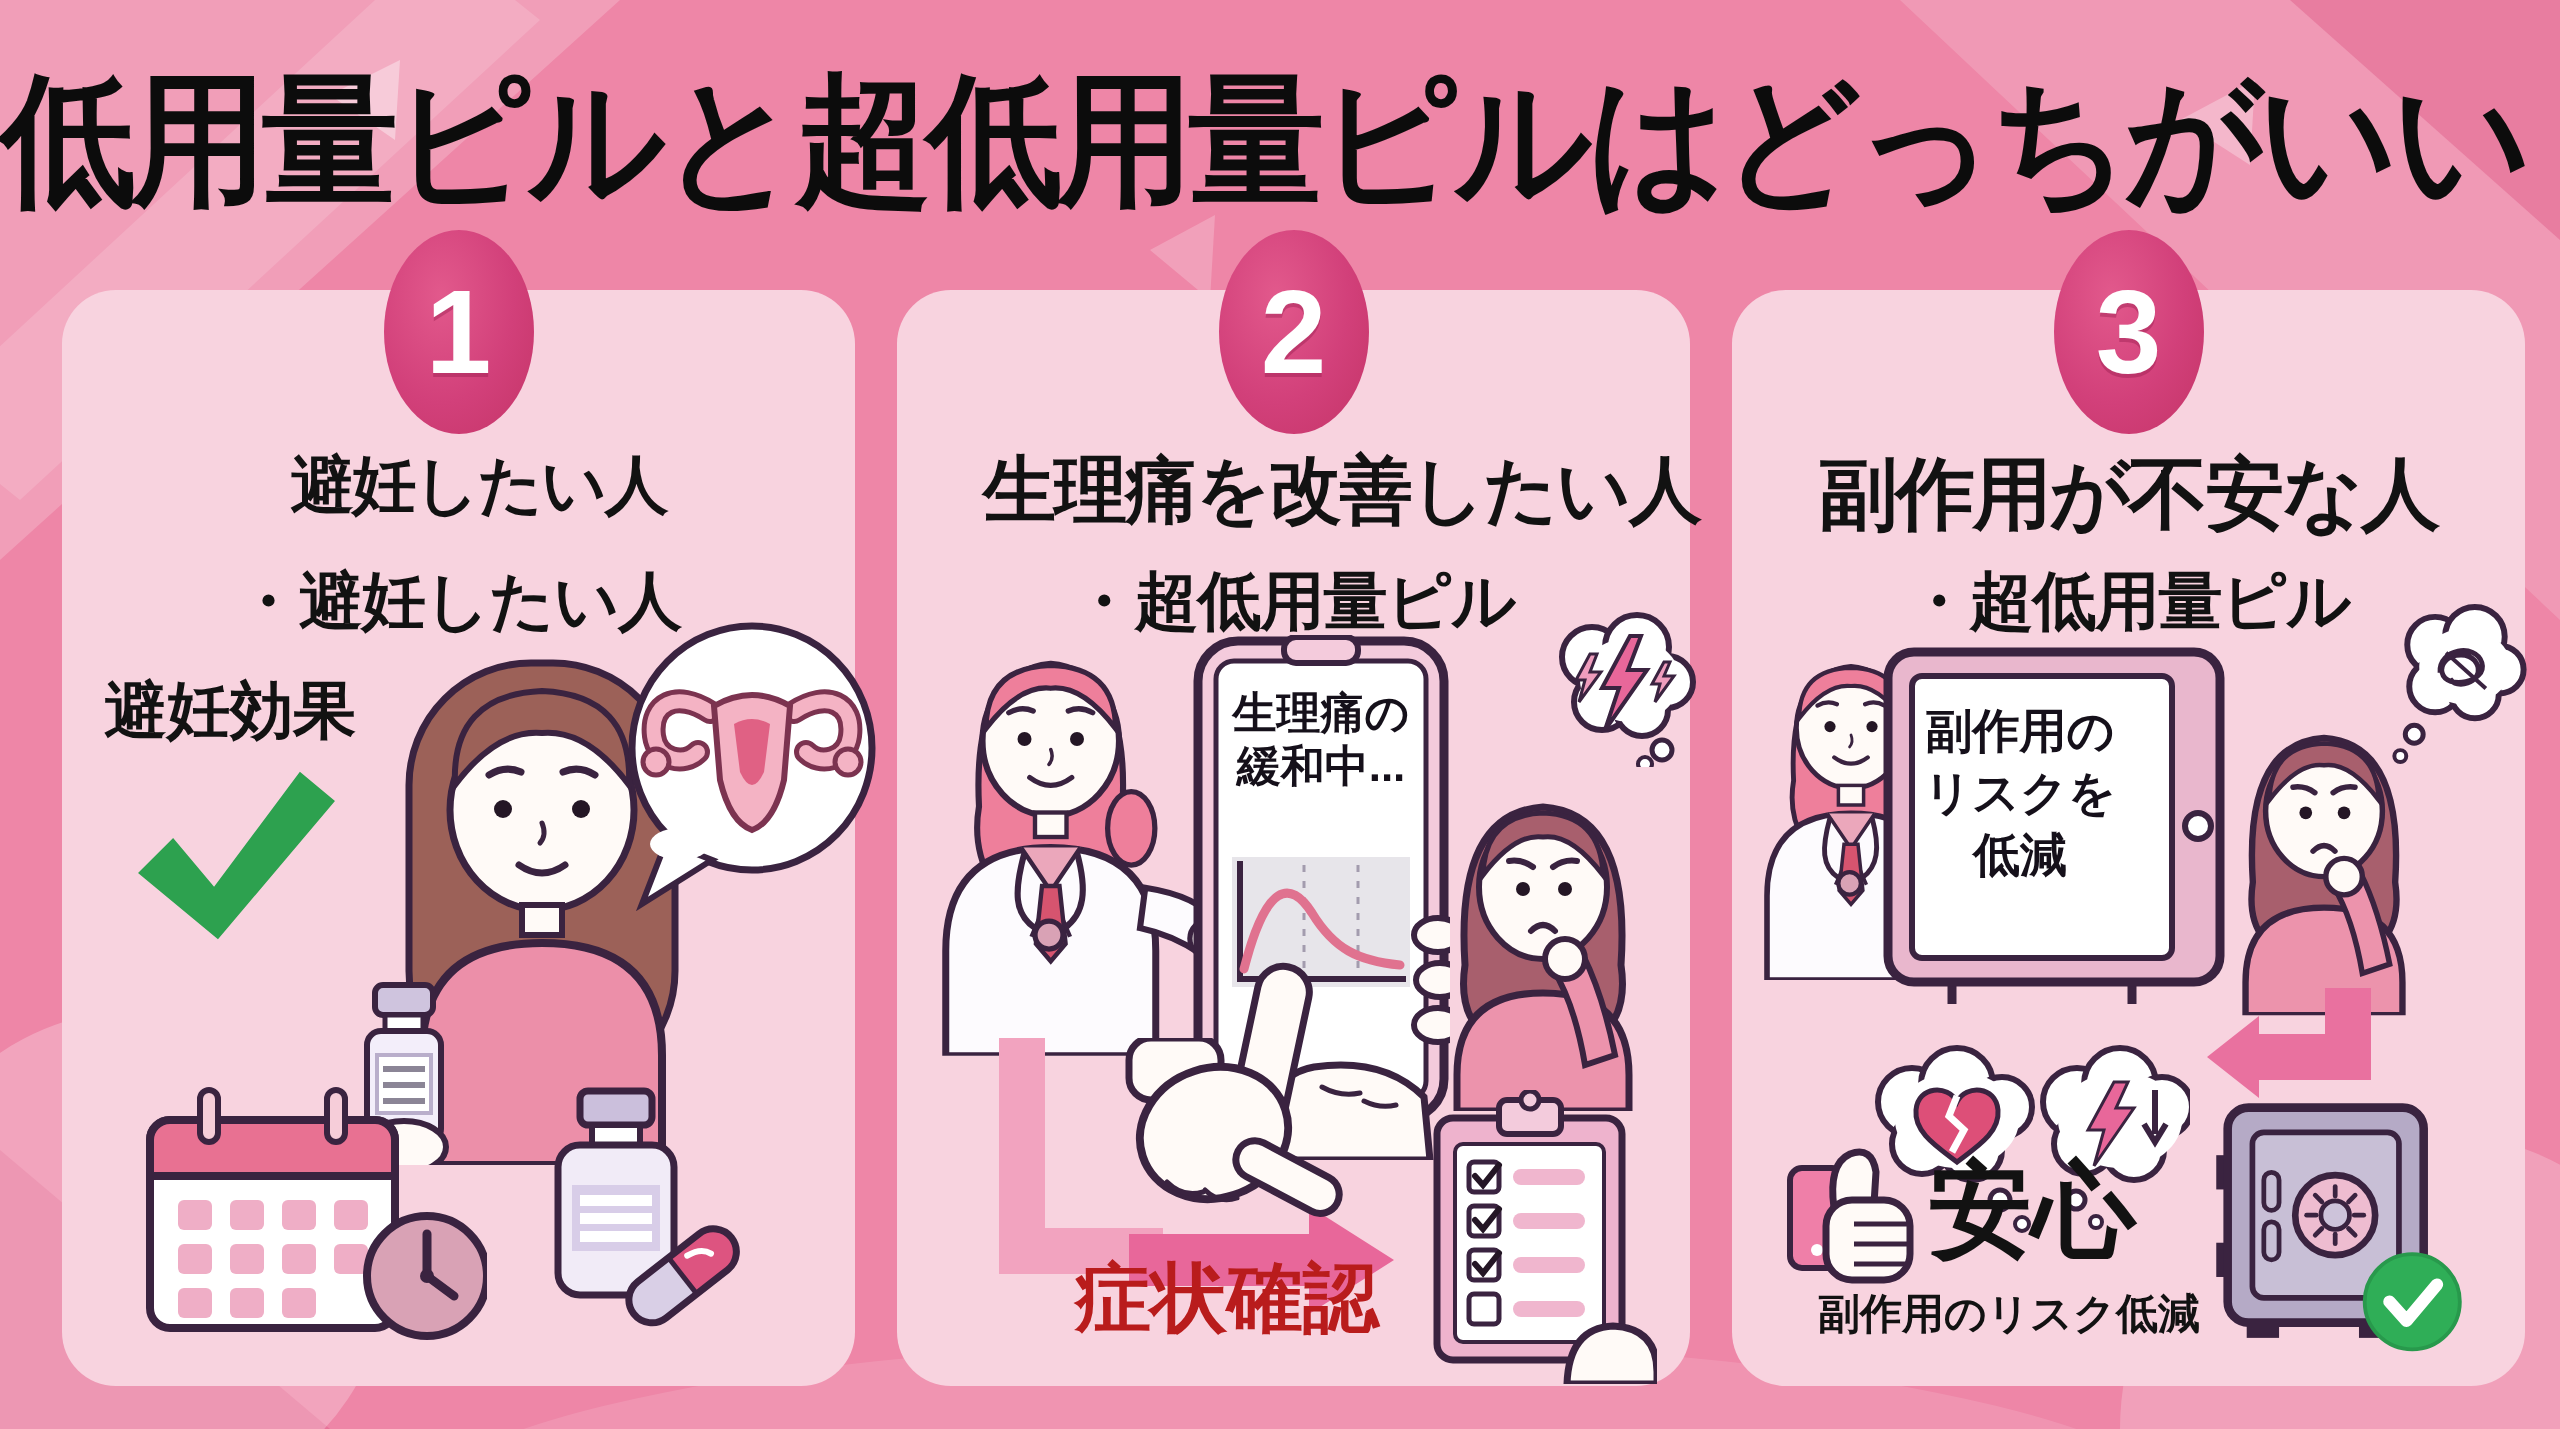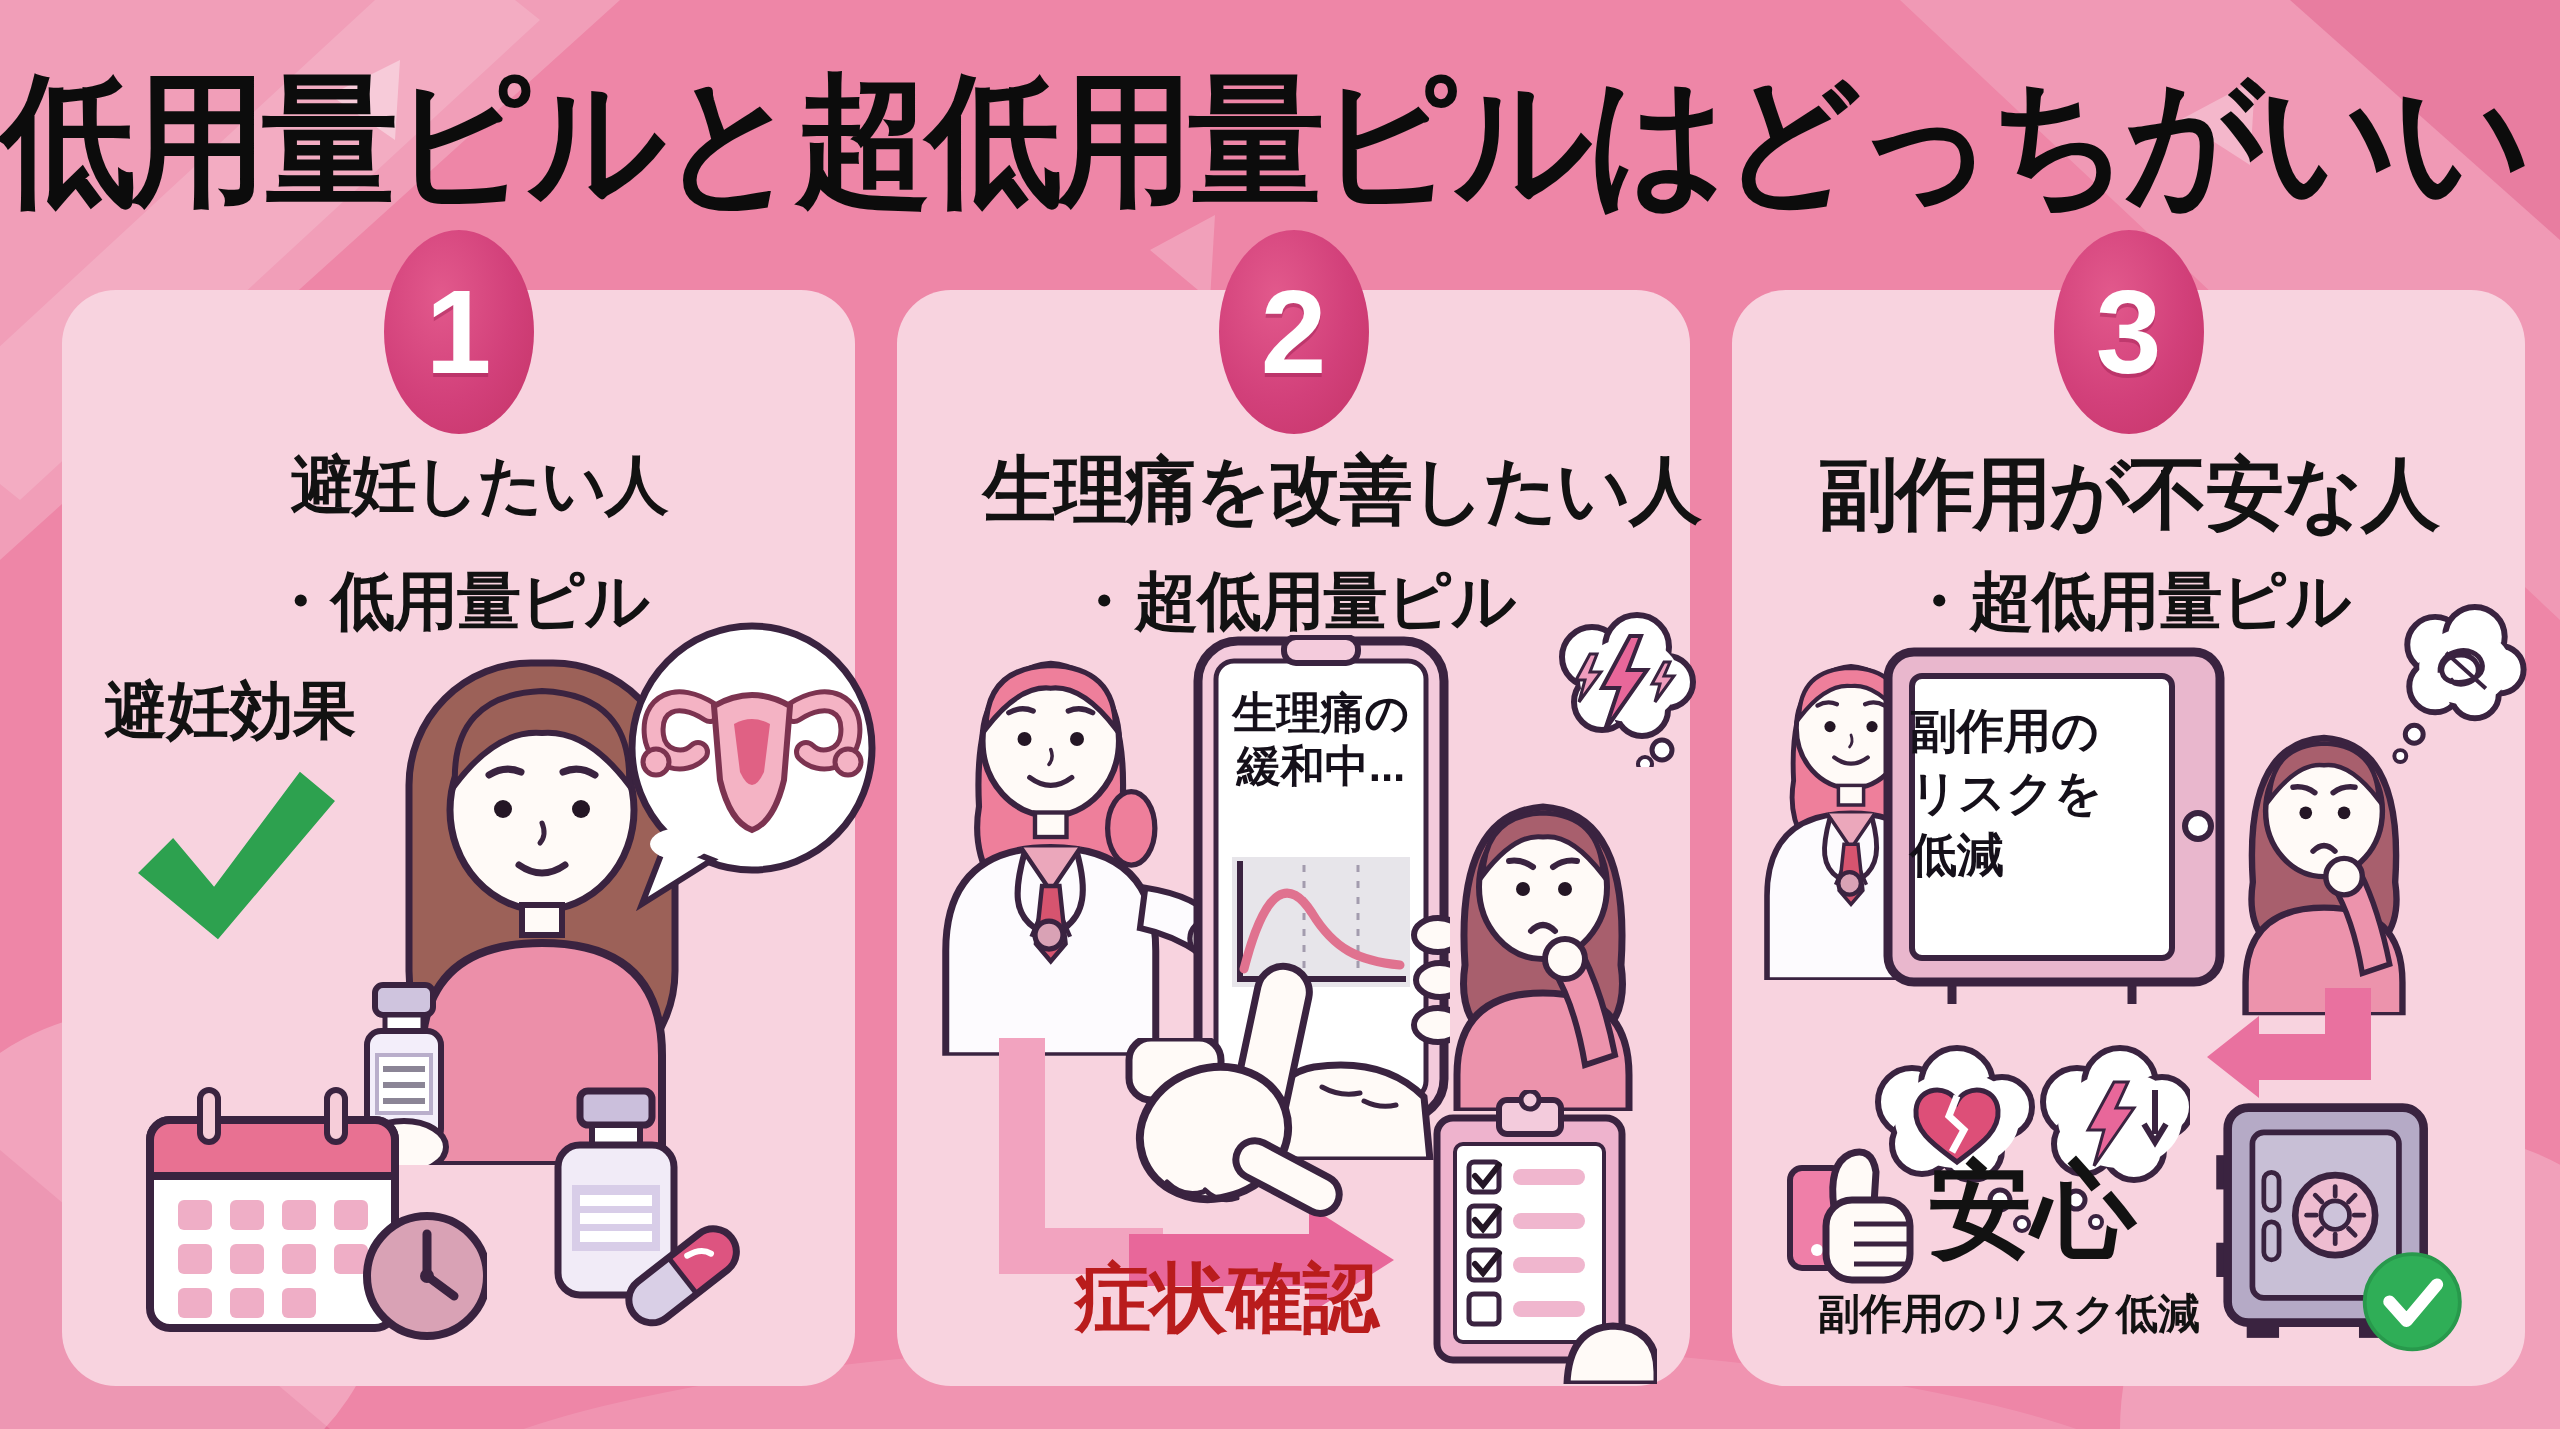--- a/index.html
+++ b/index.html
@@ -66,21 +66,21 @@
   .preline { white-space:pre-line; }
   .phone-wrap { position:absolute; left:295px; top:345px; width:258px; height:525px; }
   .phone-text {
     position:absolute; top:52px; left:10px; right:10px;
     text-align:center; font-size:44px; line-height:1.2;
     font-weight:900; color:#15101a;
   }
   .tablet-wrap { position:absolute; left:150px; top:352px; width:355px; height:365px; }
   .tablet-text {
     position:absolute; top:58px; left:28px; width:220px;
-    text-align:left; font-size:47px; line-height:1.32;
+    text-align:center; font-size:47px; line-height:1.32;
     font-weight:900; color:#15101a;
   }
 </style>
 </head>
 <body>
 
 <svg width="0" height="0" style="position:absolute">
   <defs>
     <symbol id="sym-check" viewBox="0 0 230 200">
       <polygon points="14,118 50,82 92,132 180,14 216,44 96,186" fill="#2da14f"></polygon>
@@ -379,21 +379,21 @@
     <polygon points="1150,250 1215,215 1210,300" fill="#ffffff" opacity="0.22"></polygon>
   </svg>
 
   <div class="title">低用量ピルと超低用量ピルはどっちがいい？</div>
 
   <div class="card c1">
     <div class="badge">
       <span>1</span>
     </div>
     <div class="heading">避妊したい人</div>
-    <div class="subheading">・低用量ピル</div>
+    <div class="subheading">・避妊したい人</div>
     <div class="side-label">避妊効果</div>
 
     <svg class="ill" style="left:62px;top:468px;width:225px;height:195px" viewBox="0 0 230 200">
         <use href="#sym-check"></use>
       </svg>
     <svg class="ill" style="left:285px;top:335px;width:390px;height:540px" viewBox="0 0 390 540">
         <use href="#sym-woman1"></use>
       </svg>
     <svg class="ill" style="left:552px;top:330px;width:265px;height:300px" viewBox="0 0 265 300">
         <use href="#sym-uterus-bubble"></use>

